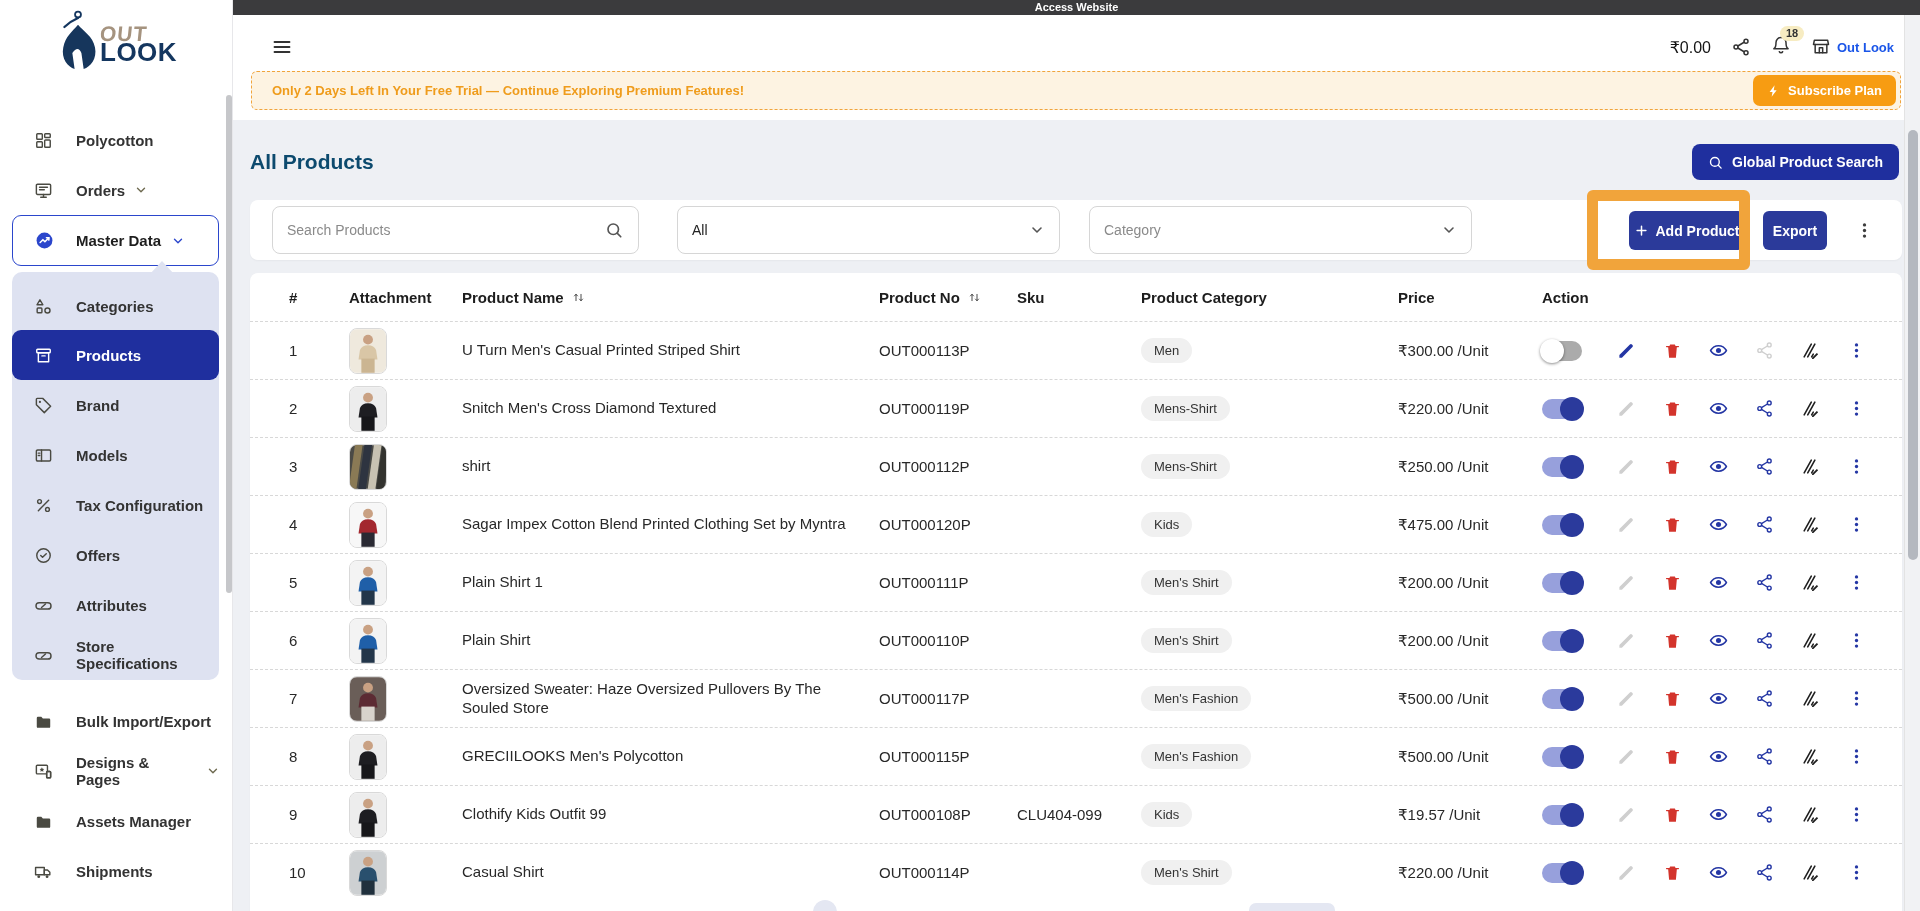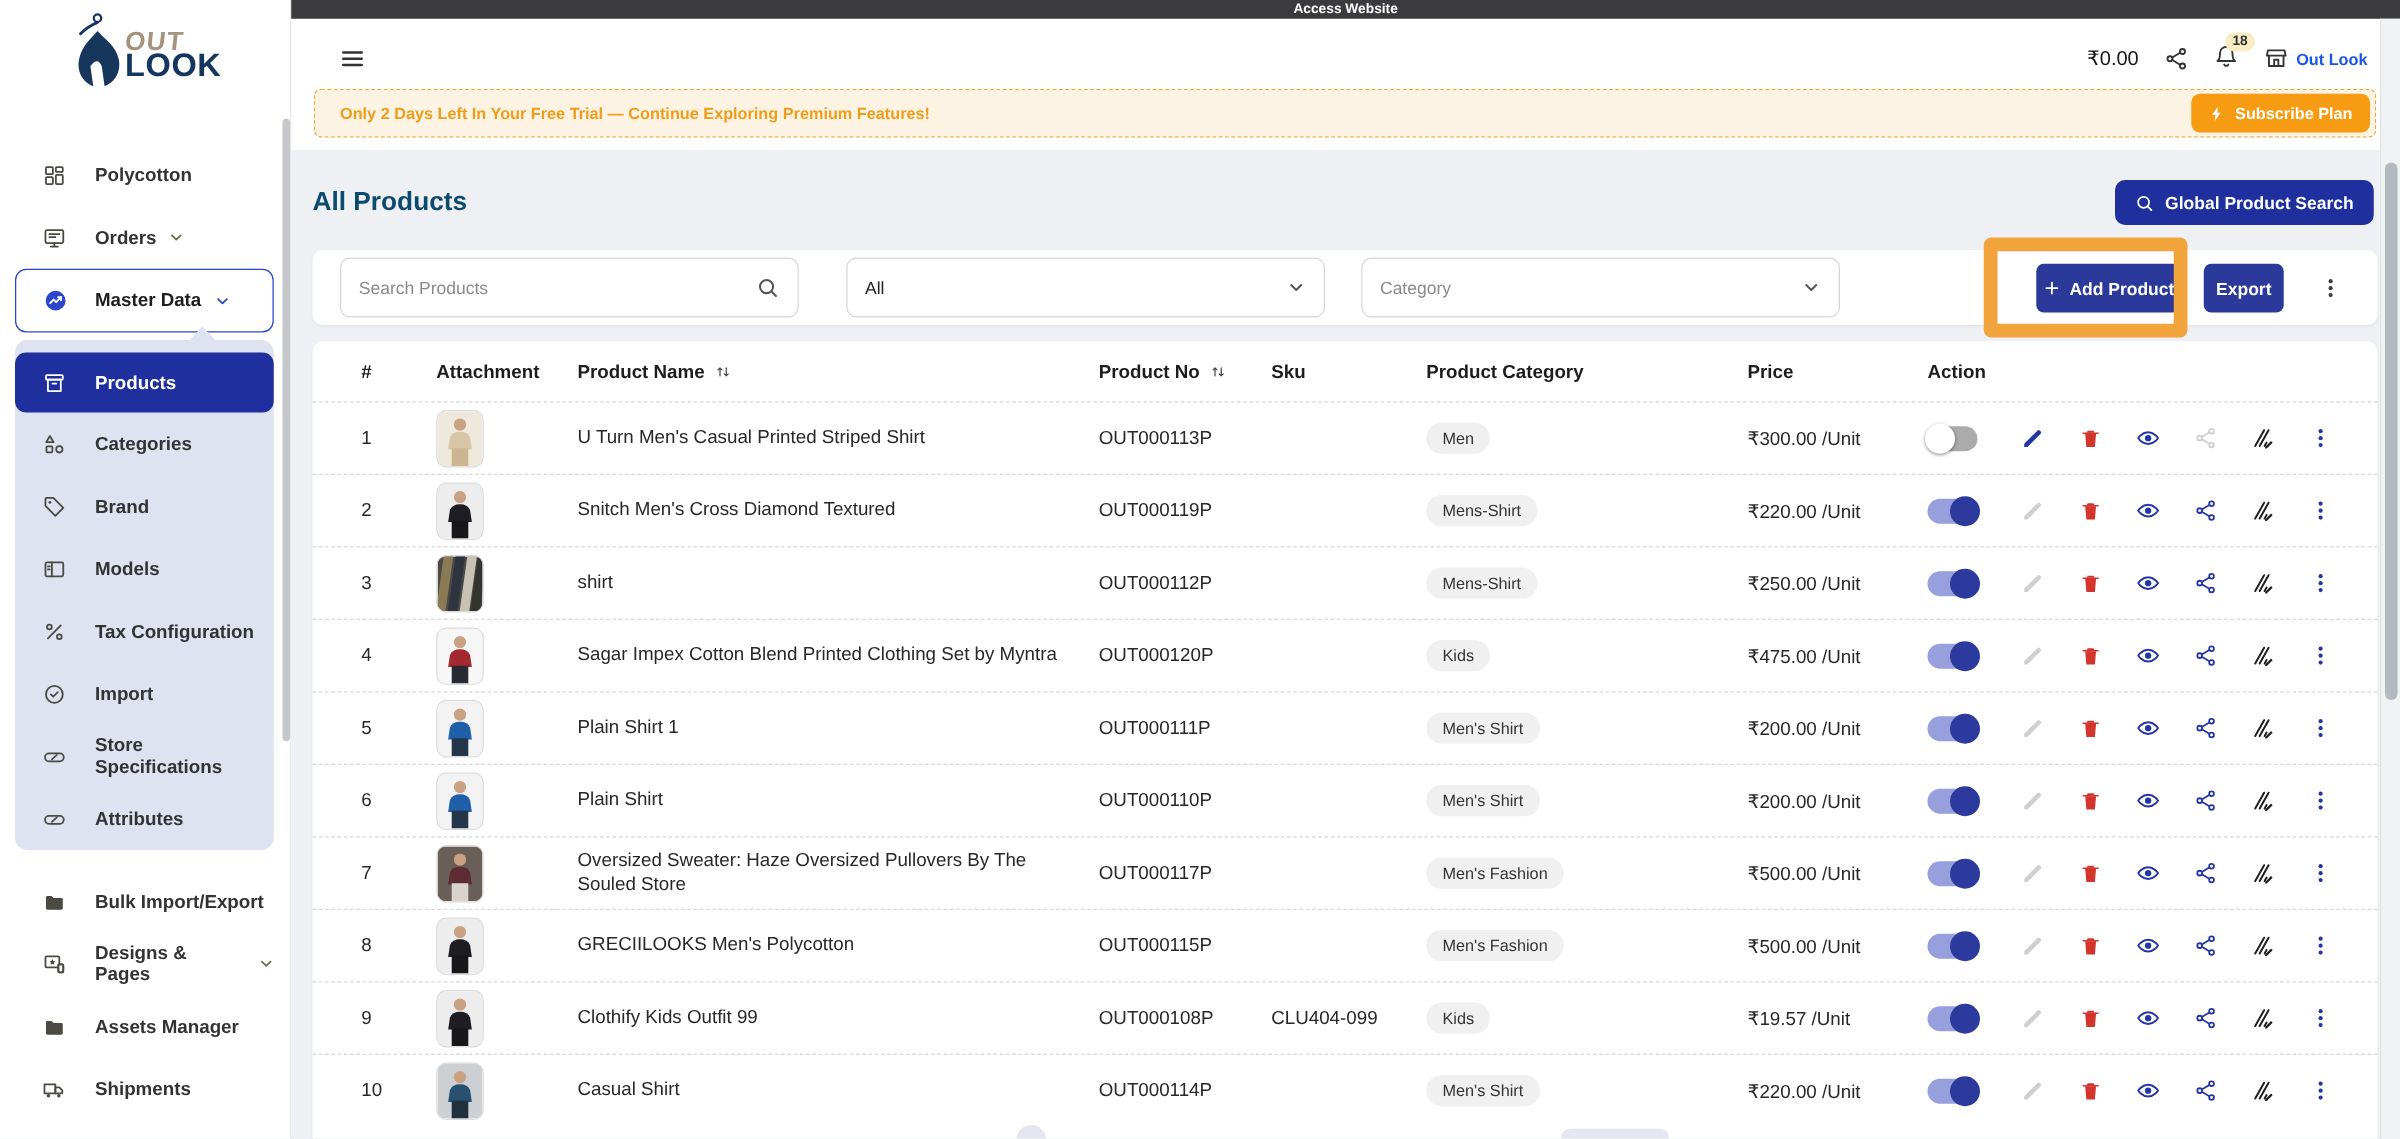--- a/index.html
+++ b/index.html
@@ -171,43 +171,43 @@
         </span>
       <span>Master Data</span>
       <span class="chev" style="margin-left:-12px;">
           <svg viewBox="0 0 24 24" fill="none" stroke="currentColor" stroke-width="1.8" stroke-linecap="round" stroke-linejoin="round">
             <path d="M6 9l6 6 6-6" stroke-width="2.4"></path>
           </svg>
         </span>
     </div>
 
     <div class="subpanel">
+      <div class="sub-i">
+        <span class="nic">
+            <svg viewBox="0 0 24 24" fill="none" stroke="currentColor" stroke-width="1.8" stroke-linecap="round" stroke-linejoin="round">
+              <path d="M7.5 3.5L11.2 9.8H3.8z"></path>
+              <rect x="4" y="14" width="6" height="6" rx="1"></rect>
+              <circle cx="17" cy="17" r="3.2"></circle>
+            </svg>
+          </span>
+        <span>Categories</span>
+      </div>
       <div class="sub-i active">
         <span class="nic">
             <svg viewBox="0 0 24 24" fill="none" stroke="currentColor" stroke-width="1.8" stroke-linecap="round" stroke-linejoin="round">
               <rect x="3.5" y="4" width="17" height="4.5" rx="1"></rect>
               <path d="M5.5 8.5h13V20h-13z"></path>
               <path d="M10 12.5h4"></path>
             </svg>
           </span>
         <span>Products</span>
       </div>
       <div class="sub-i">
         <span class="nic">
             <svg viewBox="0 0 24 24" fill="none" stroke="currentColor" stroke-width="1.8" stroke-linecap="round" stroke-linejoin="round">
-              <path d="M7.5 3.5L11.2 9.8H3.8z"></path>
-              <rect x="4" y="14" width="6" height="6" rx="1"></rect>
-              <circle cx="17" cy="17" r="3.2"></circle>
-            </svg>
-          </span>
-        <span>Categories</span>
-      </div>
-      <div class="sub-i">
-        <span class="nic">
-            <svg viewBox="0 0 24 24" fill="none" stroke="currentColor" stroke-width="1.8" stroke-linecap="round" stroke-linejoin="round">
               <path d="M3 11V4a1 1 0 011-1h7l10 10-8 8L3 11z"></path>
               <circle cx="7.5" cy="7.5" r="1.4" fill="currentColor" stroke="none"></circle>
             </svg>
           </span>
         <span>Brand</span>
       </div>
       <div class="sub-i">
         <span class="nic">
             <svg viewBox="0 0 24 24" fill="none" stroke="currentColor" stroke-width="1.8" stroke-linecap="round" stroke-linejoin="round">
               <rect x="3" y="5" width="18" height="14" rx="1.5"></rect>
@@ -227,39 +227,39 @@
           </span>
         <span>Tax Configuration</span>
       </div>
       <div class="sub-i">
         <span class="nic">
             <svg viewBox="0 0 24 24" fill="none" stroke="currentColor" stroke-width="1.8" stroke-linecap="round" stroke-linejoin="round">
               <circle cx="12" cy="12" r="8.5"></circle>
               <path d="M8.5 12l2.3 2.3 4.7-4.6"></path>
             </svg>
           </span>
-        <span>Import</span>
+        <span>Offers</span>
       </div>
       <div class="sub-i">
         <span class="nic">
             <svg viewBox="0 0 24 24" fill="none" stroke="currentColor" stroke-width="1.8" stroke-linecap="round" stroke-linejoin="round">
               <rect x="2.5" y="8.5" width="19" height="8" rx="4"></rect>
               <path d="M9.5 14.5l5-4.5"></path>
             </svg>
           </span>
-        <span>Store Specifications</span>
+        <span>Attributes</span>
       </div>
       <div class="sub-i">
         <span class="nic">
             <svg viewBox="0 0 24 24" fill="none" stroke="currentColor" stroke-width="1.8" stroke-linecap="round" stroke-linejoin="round">
               <rect x="2.5" y="8.5" width="19" height="8" rx="4"></rect>
               <path d="M9.5 14.5l5-4.5"></path>
             </svg>
           </span>
-        <span>Attributes</span>
+        <span>Store Specifications</span>
       </div>
     </div>
 
     <div class="nav-i" id="nav-bulk">
       <span class="nic">
           <svg viewBox="0 0 24 24" fill="none" stroke="currentColor" stroke-width="1.8" stroke-linecap="round" stroke-linejoin="round">
             <path d="M3.5 7.5A1.5 1.5 0 015 6h4.2l2 2.2H19a1.5 1.5 0 011.5 1.5v8.8A1.5 1.5 0 0119 20H5a1.5 1.5 0 01-1.5-1.5z" fill="currentColor" stroke="none"></path>
           </svg>
         </span>
       <span>Bulk Import/Export</span>

